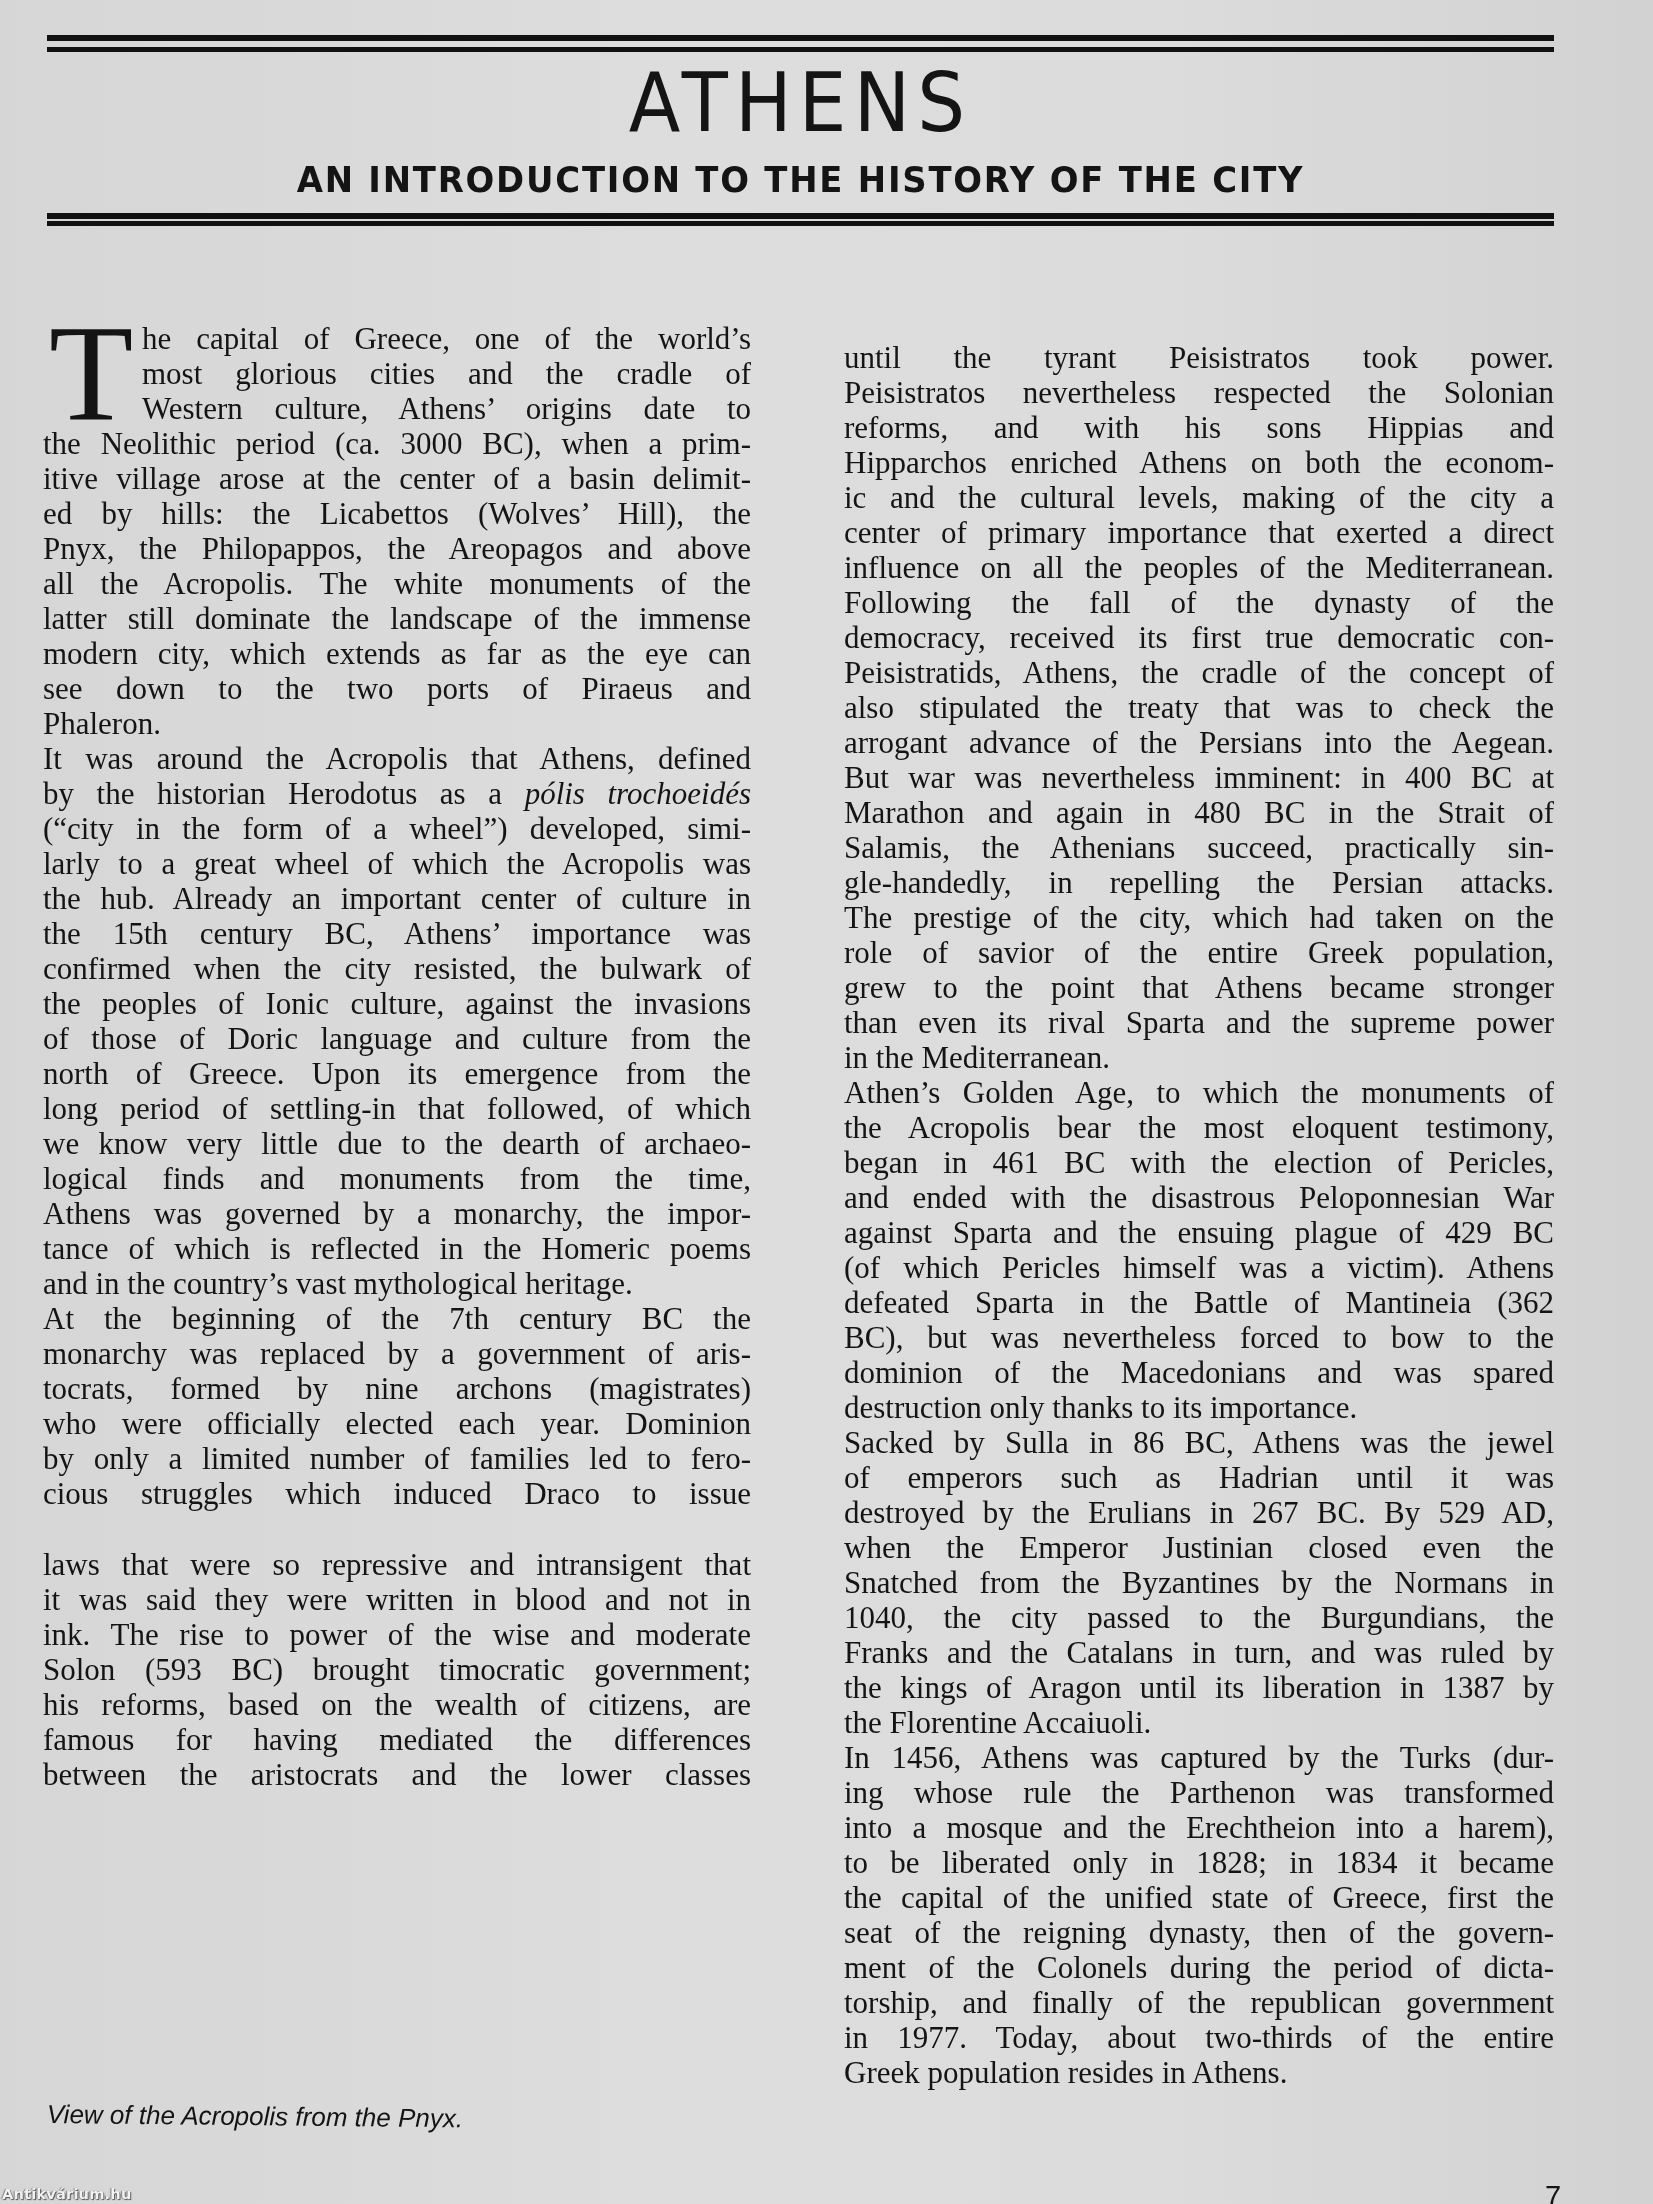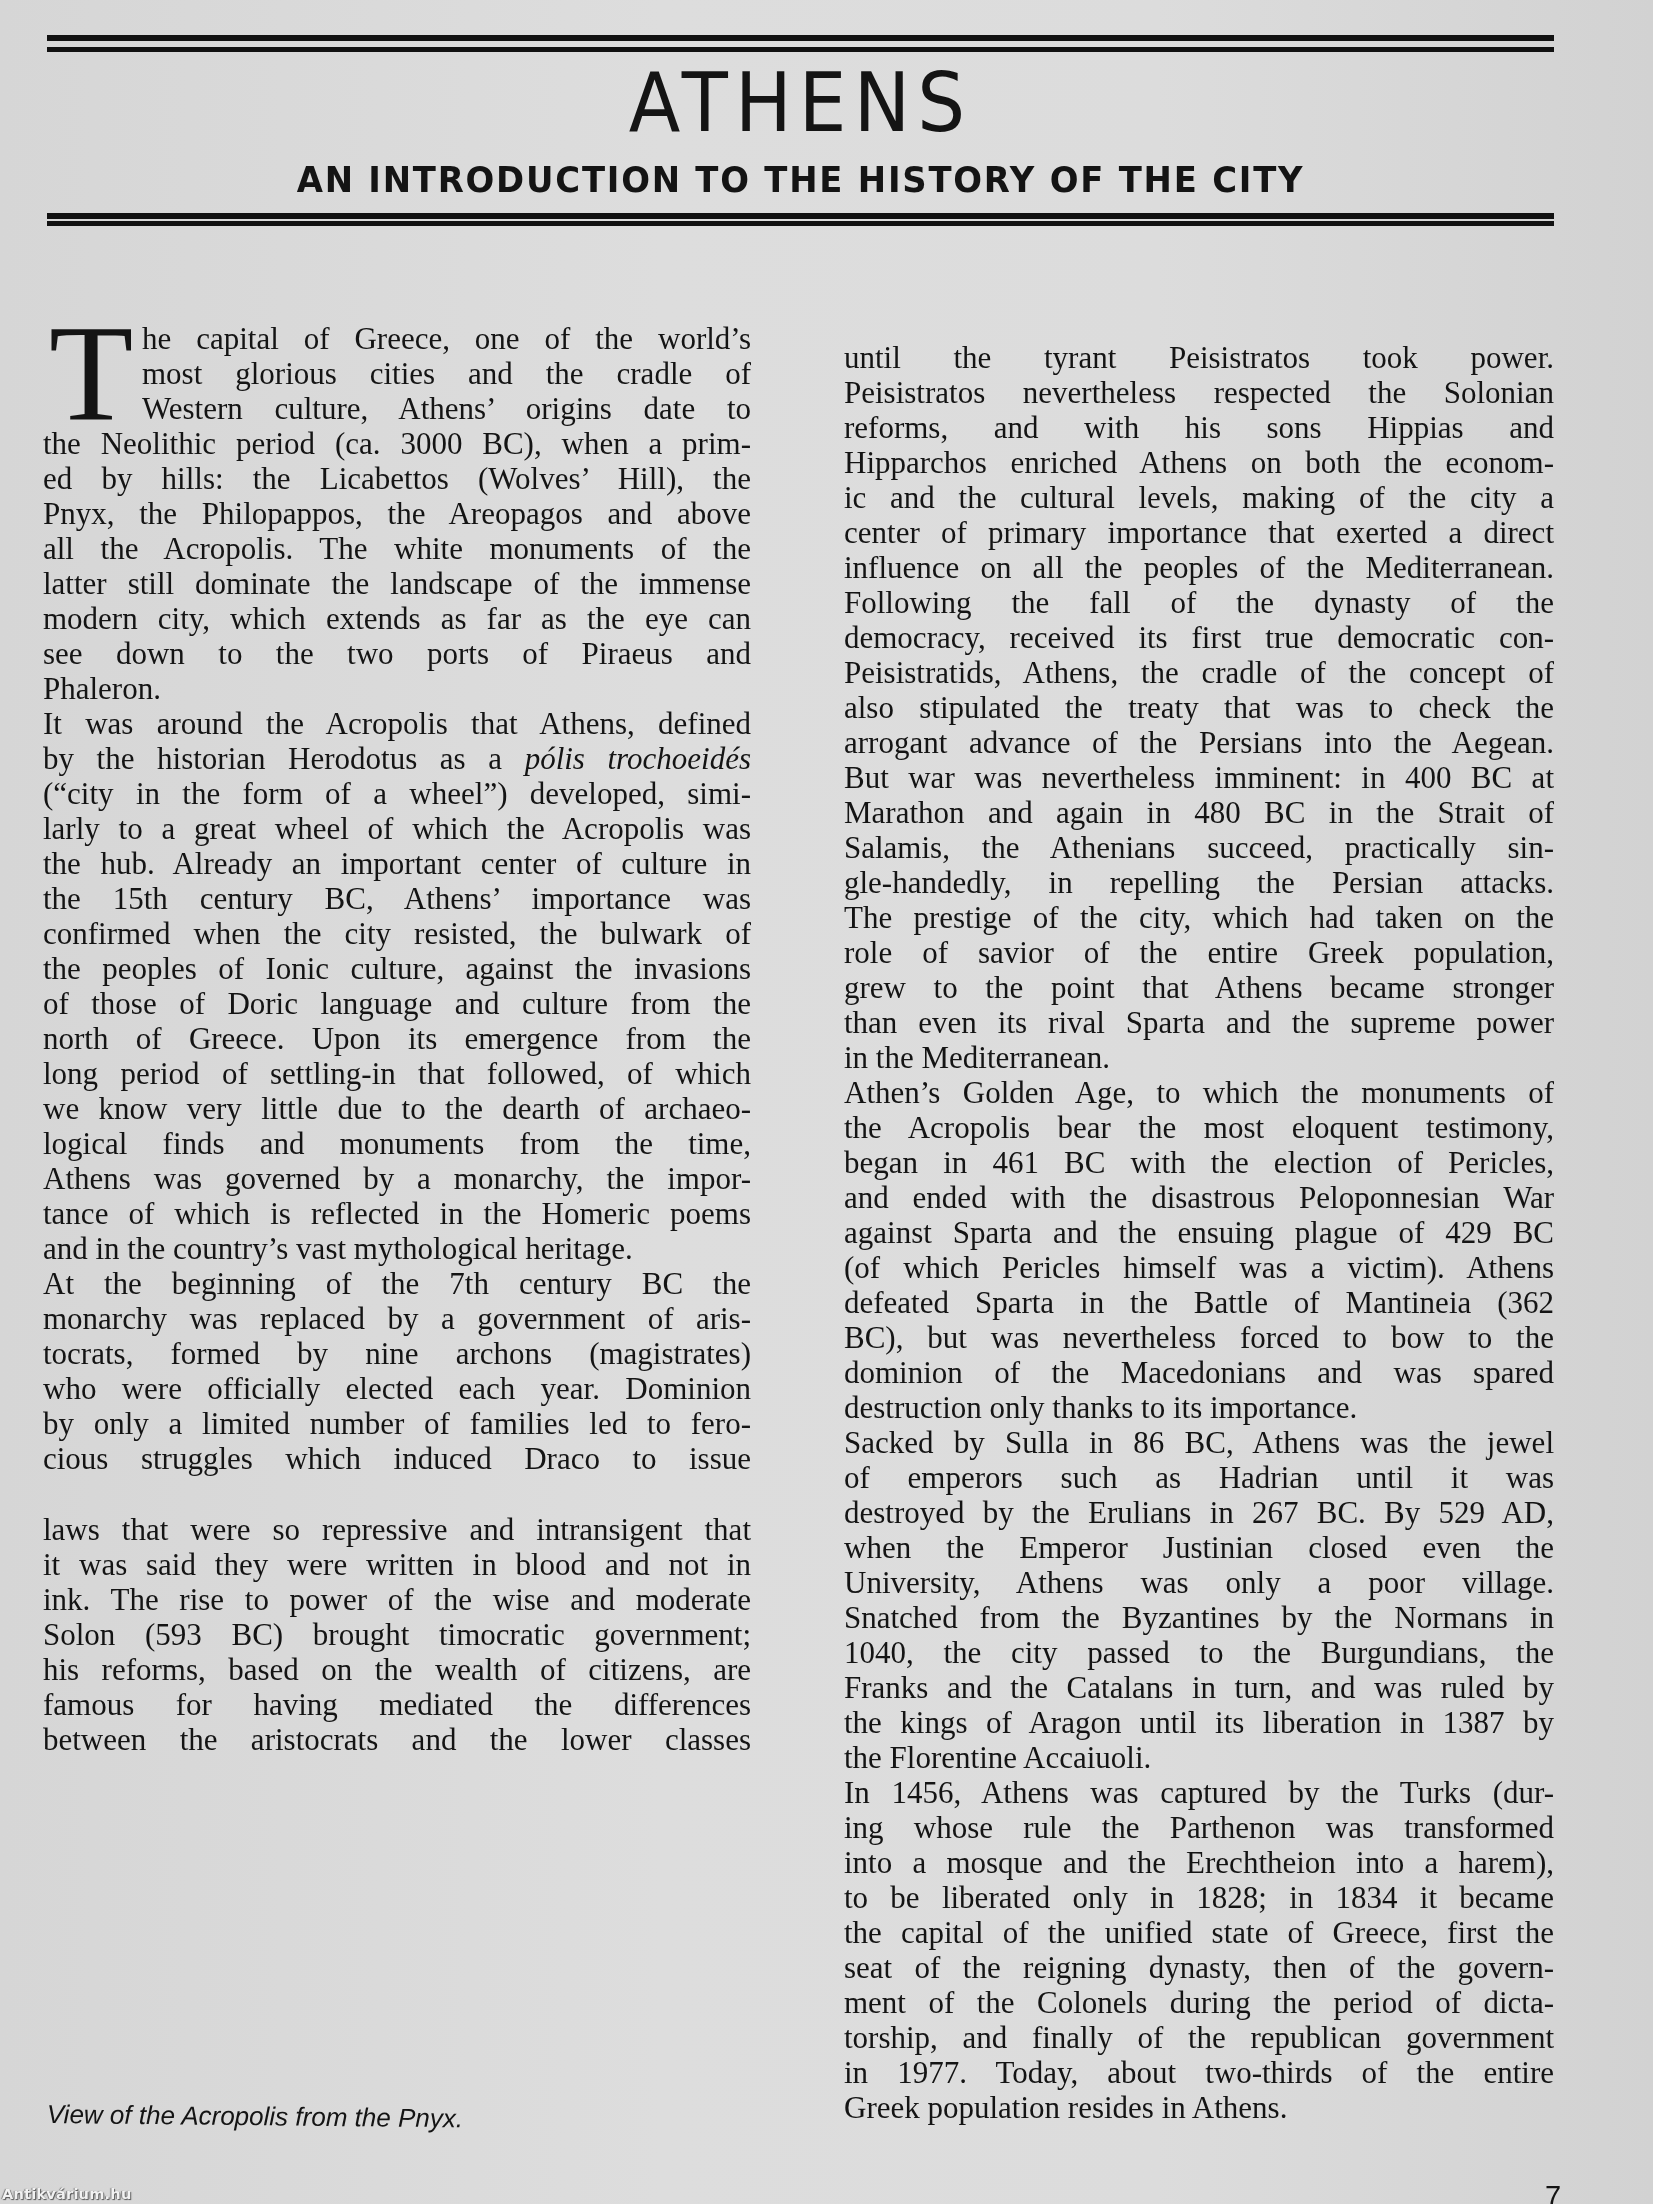--- a/index.html
+++ b/index.html
@@ -129,20 +129,21 @@
 <div class="rule r3"></div>
 <div class="rule r4"></div>
 
 <span class="dropcap">T</span>
 
 <div class="col col-left" id="col-left">
     <span class="line indent" style="white-space: normal; overflow: hidden;">he capital of Greece, one of the world’s</span>
     <span class="line indent" style="white-space: normal; overflow: hidden;">most glorious cities and the cradle of</span>
     <span class="line indent" style="white-space: normal; overflow: hidden;">Western culture, Athens’ origins date to</span>
     <span class="line" style="white-space: normal; overflow: hidden;">the Neolithic period (ca. 3000 BC), when a prim-</span>
+    <span class="line" style="white-space: normal; overflow: hidden;">itive village arose at the center of a basin delimit-</span>
     <span class="line" style="white-space: normal; overflow: hidden;">ed by hills: the Licabettos (Wolves’ Hill), the</span>
     <span class="line" style="white-space: normal; overflow: hidden;">Pnyx, the Philopappos, the Areopagos and above</span>
     <span class="line" style="white-space: normal; overflow: hidden;">all the Acropolis. The white monuments of the</span>
     <span class="line" style="white-space: normal; overflow: hidden;">latter still dominate the landscape of the immense</span>
     <span class="line" style="white-space: normal; overflow: hidden;">modern city, which extends as far as the eye can</span>
     <span class="line" style="white-space: normal; overflow: hidden;">see down to the two ports of Piraeus and</span>
     <span class="line last">Phaleron.</span>
     <span class="line" style="white-space: normal; overflow: hidden;">It was around the Acropolis that Athens, defined</span>
     <span class="line" style="white-space: normal; overflow: hidden;"><span>by the historian Herodotus as a </span><span class="it">pólis trochoeidés</span></span>
     <span class="line" style="white-space: normal; overflow: hidden;">(“city in the form of a wheel”) developed, simi-</span>
@@ -202,21 +203,20 @@
     <span class="line" style="white-space: normal; overflow: hidden;">against Sparta and the ensuing plague of 429 BC</span>
     <span class="line" style="white-space: normal; overflow: hidden;">(of which Pericles himself was a victim). Athens</span>
     <span class="line" style="white-space: normal; overflow: hidden;">defeated Sparta in the Battle of Mantineia (362</span>
     <span class="line" style="white-space: normal; overflow: hidden;">BC), but was nevertheless forced to bow to the</span>
     <span class="line" style="white-space: normal; overflow: hidden;">dominion of the Macedonians and was spared</span>
     <span class="line last">destruction only thanks to its importance.</span>
     <span class="line" style="white-space: normal; overflow: hidden;">Sacked by Sulla in 86 BC, Athens was the jewel</span>
     <span class="line" style="white-space: normal; overflow: hidden;">of emperors such as Hadrian until it was</span>
     <span class="line" style="white-space: normal; overflow: hidden;">destroyed by the Erulians in 267 BC. By 529 AD,</span>
     <span class="line" style="white-space: normal; overflow: hidden;">when the Emperor Justinian closed even the</span>
-    <span class="line" style="white-space: normal; overflow: hidden;">University, Athens was only a poor village.</span>
     <span class="line" style="white-space: normal; overflow: hidden;">Snatched from the Byzantines by the Normans in</span>
     <span class="line" style="white-space: normal; overflow: hidden;">1040, the city passed to the Burgundians, the</span>
     <span class="line" style="white-space: normal; overflow: hidden;">Franks and the Catalans in turn, and was ruled by</span>
     <span class="line" style="white-space: normal; overflow: hidden;">the kings of Aragon until its liberation in 1387 by</span>
     <span class="line last">the Florentine Accaiuoli.</span>
     <span class="line" style="white-space: normal; overflow: hidden;">In 1456, Athens was captured by the Turks (dur-</span>
     <span class="line" style="white-space: normal; overflow: hidden;">ing whose rule the Parthenon was transformed</span>
     <span class="line" style="white-space: normal; overflow: hidden;">into a mosque and the Erechtheion into a harem),</span>
     <span class="line" style="white-space: normal; overflow: hidden;">to be liberated only in 1828; in 1834 it became</span>
     <span class="line" style="white-space: normal; overflow: hidden;">the capital of the unified state of Greece, first the</span>

